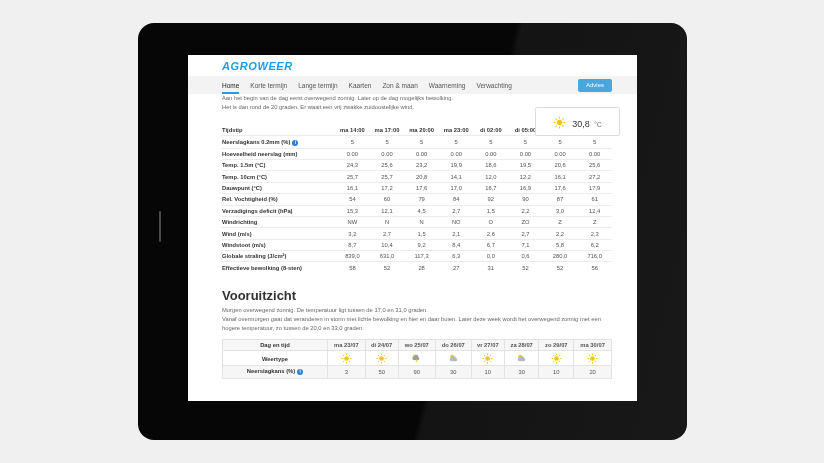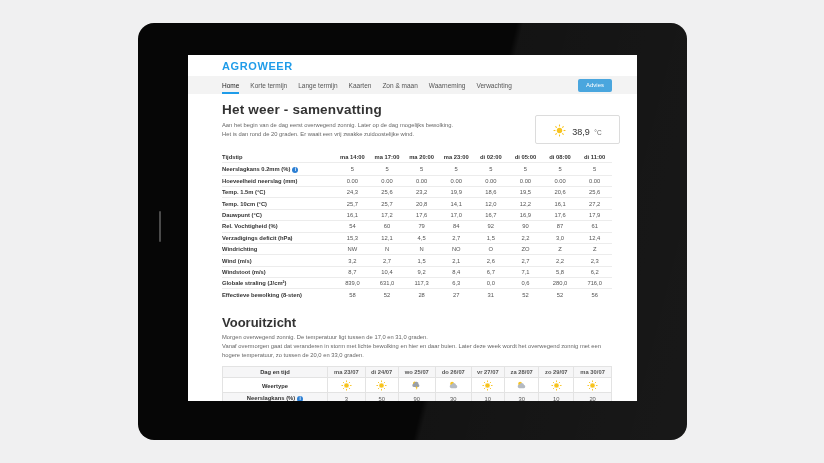--- a/index.html
+++ b/index.html
@@ -11,21 +11,21 @@
             background:#060606; border-radius:16px; }
   .tablet::after { content:""; position:absolute; inset:0; border-radius:16px; pointer-events:none;
             background:linear-gradient(104deg, rgba(255,255,255,0) 58%, rgba(255,255,255,0.055) 59%, rgba(255,255,255,0.075) 100%); }
   .tablet-button { position:absolute; left:21px; top:188px; width:2px; height:31px;
             background:#4a4a4a; border-radius:2px; }
 
   
   .screen { position:absolute; left:50px; top:32px; width:449px; height:346px;
             background:#ffffff; overflow:hidden; z-index:2; }
 
-  .site-header { height:21px; display:flex; align-items:center; padding-left:34px; background:#fff; }
+  .site-header { height:21px; display:flex; align-items:center; padding-left:34px; background:#fff;font-style:italic; }
   .logo { font-size:11px; font-weight:bold; letter-spacing:0.6px; color:#1f9ce9; }
 
   .navbar { position:relative; height:18px; background:#f3f3f3; display:flex; align-items:stretch; padding-left:34px; }
   .navbar a { display:flex; align-items:center; margin-right:11px; font-size:6.5px; color:#555;
               text-decoration:none; cursor:pointer; }
   .navbar a.active { color:#222; box-shadow: inset 0 -2px 0 #1f9ce9; }
   .cta-btn { position:absolute; right:25px; top:2.5px; height:13px; padding:0 8px;
              background:#4aa6de; color:#fff; font-size:6px; border:none; border-radius:2px;
              font-family:"Liberation Sans", sans-serif; cursor:pointer; }
 
@@ -83,40 +83,39 @@
             <a>Lange termijn</a>
             <a>Kaarten</a>
             <a>Zon &amp; maan</a>
             <a>Waarneming</a>
             <a>Verwachting</a>
           </span>
         <button class="cta-btn">Advies</button>
       </nav>
 
       <main>
-        <h1>Het weer - samenvatting</h1>
         <p class="lede">Aan het begin van de dag eerst overwegend zonnig. Later op de dag mogelijks bewolking.</p>
         <p class="lede">Het is dan rond de 20 graden. Er waait een vrij zwakke zuidoostelijke wind.</p>
 
         <div class="temp-card">
           <span class="wicon" id="card-icon"><svg class="wicon" width="13" height="13" viewBox="0 0 24 24">
                 <g fill="#f7c31e" stroke="#f7c31e" stroke-width="2">
                   <circle cx="12" cy="12" r="5" stroke="none"></circle>
                   <line x1="12" y1="1" x2="12" y2="4.5"></line>
                   <line x1="12" y1="19.5" x2="12" y2="23"></line>
                   <line x1="1" y1="12" x2="4.5" y2="12"></line>
                   <line x1="19.5" y1="12" x2="23" y2="12"></line>
                   <line x1="4.4" y1="4.4" x2="6.9" y2="6.9"></line>
                   <line x1="17.1" y1="17.1" x2="19.6" y2="19.6"></line>
                   <line x1="19.6" y1="4.4" x2="17.1" y2="6.9"></line>
                   <line x1="6.9" y1="17.1" x2="4.4" y2="19.6"></line>
                 </g>
               </svg></span>
           <span>
-            <span class="temp-val">38,9</span>
+            <span class="temp-val">30,8</span>
             <span class="temp-unit">°C</span>
           </span>
         </div>
 
         <table class="hourly" id="hourly-table">
             <tbody>
               <tr class="head">
                 <th class="lbl">Tijdstip</th>
                 <th class="val">ma 14:00</th>
                 <th class="val">ma 17:00</th>

